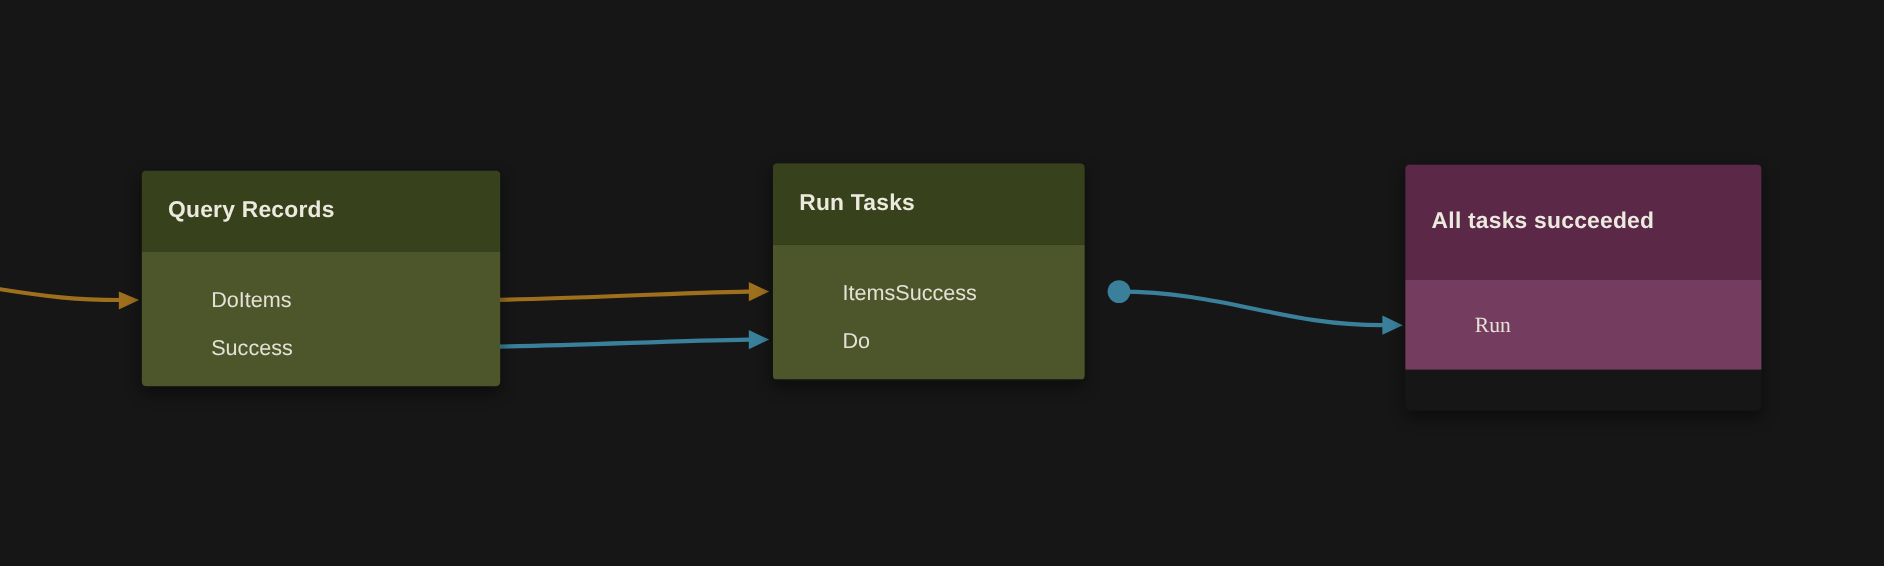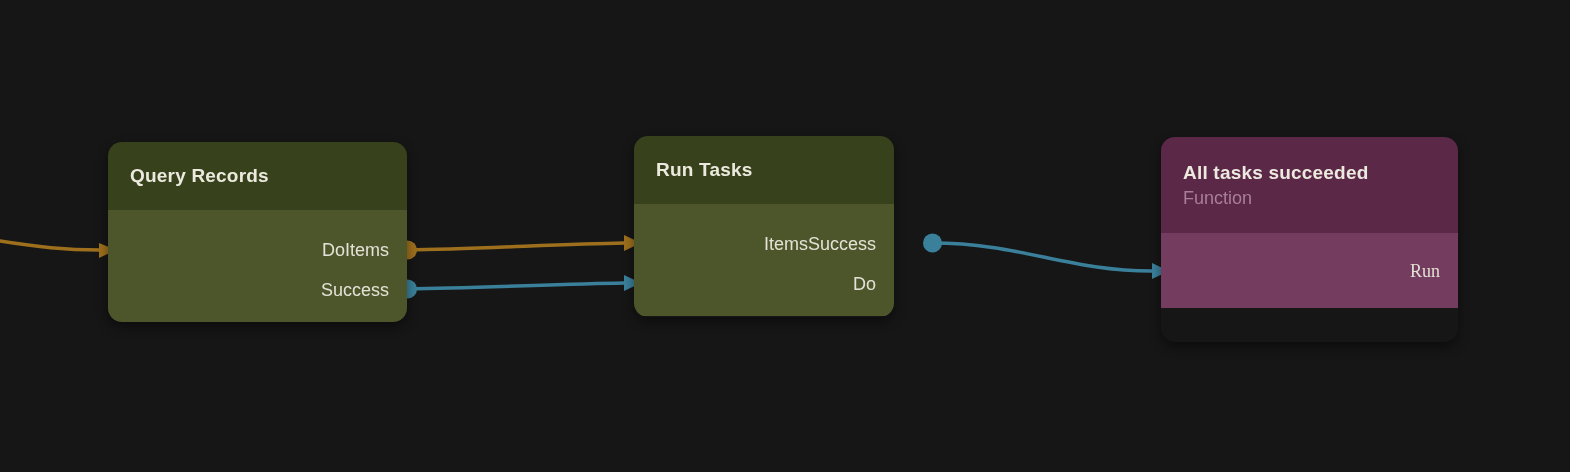--- a/index.html
+++ b/index.html
@@ -23,44 +23,45 @@
   }
   .canvas{position:absolute;inset:0;}
   .edges{position:absolute;left:0;top:0;width:1570px;height:472px;display:block;}
   .edge{fill:none;stroke-width:3.5;stroke-linecap:round;}
   .edge.orange{stroke:var(--orange);}
   .edge.blue{stroke:var(--blue);}
   .head.orange,.dot.orange{fill:var(--orange);stroke:none;}
   .head.blue,.dot.blue{fill:var(--blue);stroke:none;}
   .node{
     position:absolute;
-    border-radius:14px;
+    border-radius:4px;
     box-shadow:0 5px 12px rgba(0,0,0,0.45);
     overflow:hidden;
+    margin-left:10px;
   }
   .node .header{
     display:flex;flex-direction:column;justify-content:center;
     padding:0 22px;
   }
   .node.green .header{background:var(--green-header);height:68px;}
   .node.purple .header{background:var(--purple-header);height:96px;}
   .node.green .body{background:var(--green-body);}
   .node.purple .body{background:var(--purple-body);font-family:Liberation Serif, serif;}
   .title{
     font-size:19px;font-weight:700;color:var(--title-text);
     letter-spacing:0.2px;line-height:1.35;
   }
   .subtitle{
     font-size:18px;font-weight:400;color:var(--subtitle-text);
     line-height:1.35;
   }
   .body{padding:20px 0 12px 0;}
   .node.purple .body{padding:18px 0 17px 0;}
   .port-row{
-    height:40px;display:flex;align-items:center;justify-content:flex-end;
+    height:40px;display:flex;align-items:center;justify-content:flex-start;padding-left:36px;
   }
   .port{
     font-size:18px;color:var(--port-text);line-height:1;
   }
   .port.in{padding-left:22px;}
   .port.out{padding-right:18px;text-align:right;}
 </style>
 </head>
 <body>
 
@@ -113,21 +114,20 @@
       <div class="port-row">
         <span class="port in">Do</span>
         <span class="port out"></span>
       </div>
     </div>
   </div>
 
   <div class="node purple" style="left:1161px;top:137px;width:297px;height:205px;">
     <div class="header">
       <div class="title">All tasks succeeded</div>
-      <div class="subtitle">Function</div>
     </div>
     <div class="body">
       <div class="port-row">
         <span class="port in">Run</span>
         <span class="port out"></span>
       </div>
     </div>
   </div>
 
 </div>

